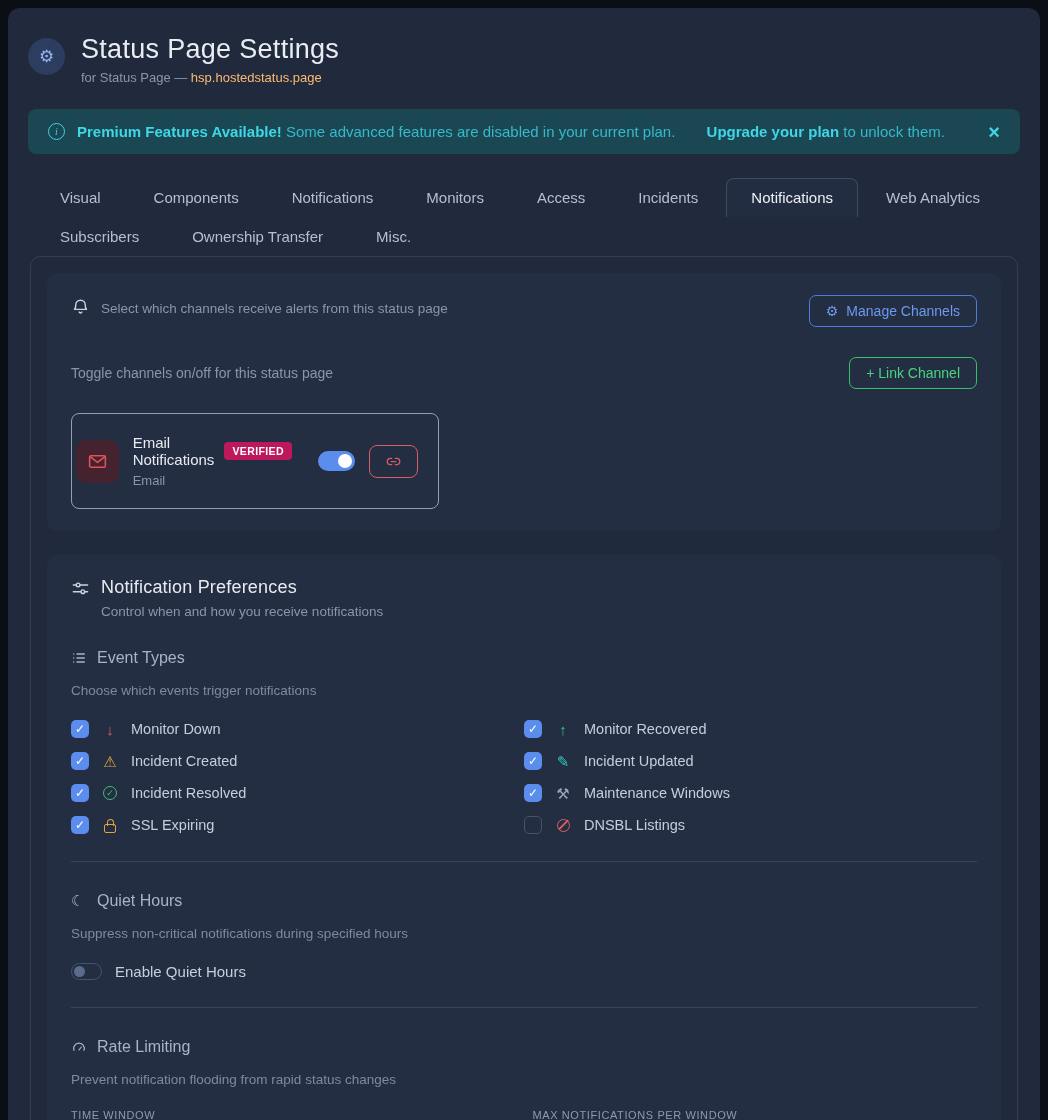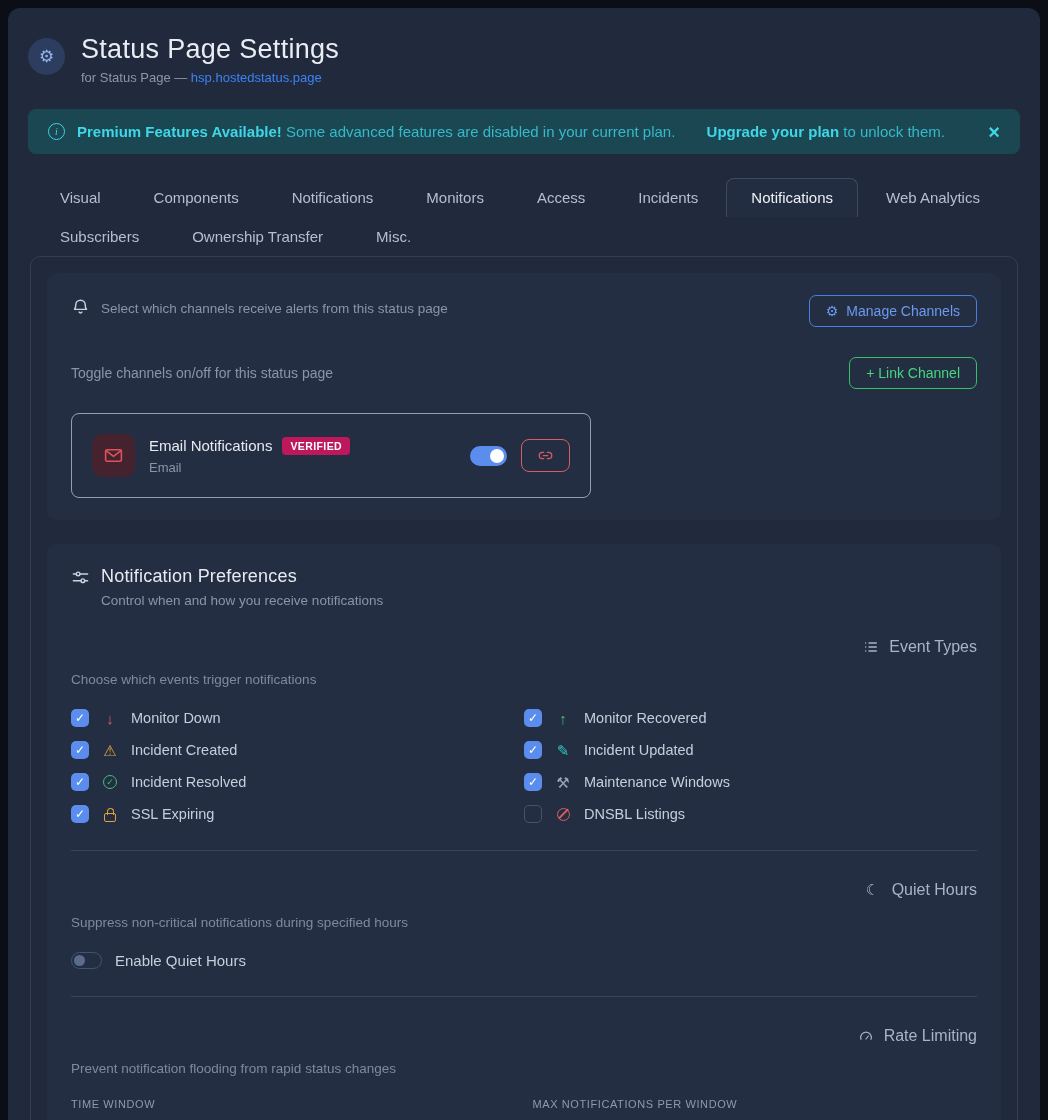--- a/index.html
+++ b/index.html
@@ -19,21 +19,21 @@
   
   .header { display:flex; align-items:flex-start; gap:16px; padding:26px 20px 16px 20px; }
   .gear-badge {
     width:37px; height:37px; border-radius:50%;
     background:#2d3d60; color:#93b4ea;
     display:flex; align-items:center; justify-content:center;
     font-size:17px; flex:0 0 auto; margin-top:4px;
   }
   .page-title { font-size:27px; font-weight:400; color:#e9ecf3; letter-spacing:.3px; }
   .page-sub { font-size:13px; color:#8c96ab; margin-top:5px; }
-  .page-sub a, .link-blue { color:#3b82f6; text-decoration:none; }
+  .page-sub a, .link-blue { color:#fdba74; text-decoration:none; }
   
   .banner {
     margin:8px 20px 24px 20px; height:45px;
     background:#1a4751; border-radius:8px;
     display:flex; align-items:center; gap:12px; padding:0 20px;
     font-size:15px; color:#36b9cb;
   }
   .info-icon {
     width:17px; height:17px; border:1.5px solid #3fd3e5; border-radius:50%;
     display:flex; align-items:center; justify-content:center;
@@ -75,21 +75,21 @@
     border-radius:7px; padding:7px 16px; font-size:14px;
     background:transparent; cursor:pointer; white-space:nowrap;
   }
   .btn-blue { border:1px solid #4a7de0; color:#6b9aee; }
   .btn-green { border:1px solid #35c06a; color:#46d57e; }
   
   .channel-hint-row { display:flex; align-items:center; justify-content:space-between; margin-top:30px; }
   .hint-text { font-size:14px; color:#8a94ab; }
   
   .channel-card {
-    margin-top:24px; width:520px; border:1px solid rgba(210,218,232,.65);
+    margin-top:24px; width:368px; border:1px solid rgba(210,218,232,.65);
     border-radius:8px; padding:20px; display:flex; align-items:center; gap:14px;justify-content:flex-end;
   }
   .channel-icon-box {
     width:43px; height:43px; border-radius:10px; background:#45232e;
     display:flex; align-items:center; justify-content:center; color:#e0515c; flex:0 0 auto;
   }
   .channel-icon-box svg { width:21px; height:21px; }
   .channel-name-row { display:flex; align-items:center; gap:10px; }
   .channel-name { font-size:15px; color:#e7eaf1; }
   .badge-verified {
@@ -111,21 +111,21 @@
   .toggle-sm.off::after {
     content:""; position:absolute; left:2px; top:2px; width:11px; height:11px;
     border-radius:50%; background:#5a6b8c;
   }
   .btn-link-sm {
     width:49px; height:33px; border:1px solid #d85b65; border-radius:8px;
     display:flex; align-items:center; justify-content:center; color:#d85b65; cursor:pointer;
   }
   .btn-link-sm svg { width:15px; height:15px; }
   
-  .subsection-head { display:flex; align-items:center; gap:9px; margin-top:30px; color:#a9b3c7;justify-content:flex-end; }
+  .subsection-head { display:flex; align-items:center; gap:9px; margin-top:30px; color:#a9b3c7; }
   .subsection-head .ss-icon { width:17px; display:flex; color:#a9b3c7; }
   .subsection-head .ss-icon svg { width:16px; height:16px; }
   .subsection-head .ss-glyph { font-size:15px; }
   .subsection-title { font-size:16px; }
   .subsection-hint { font-size:13.5px; color:#7e8aa0; margin-top:16px; }
   .divider { height:1px; background:#38445c; margin:27px 0 0 0; }
   
   .events-grid {
     display:grid; grid-template-columns:1fr 1fr; column-gap:0;
     margin-top:22px; row-gap:14px; max-width:940px;

